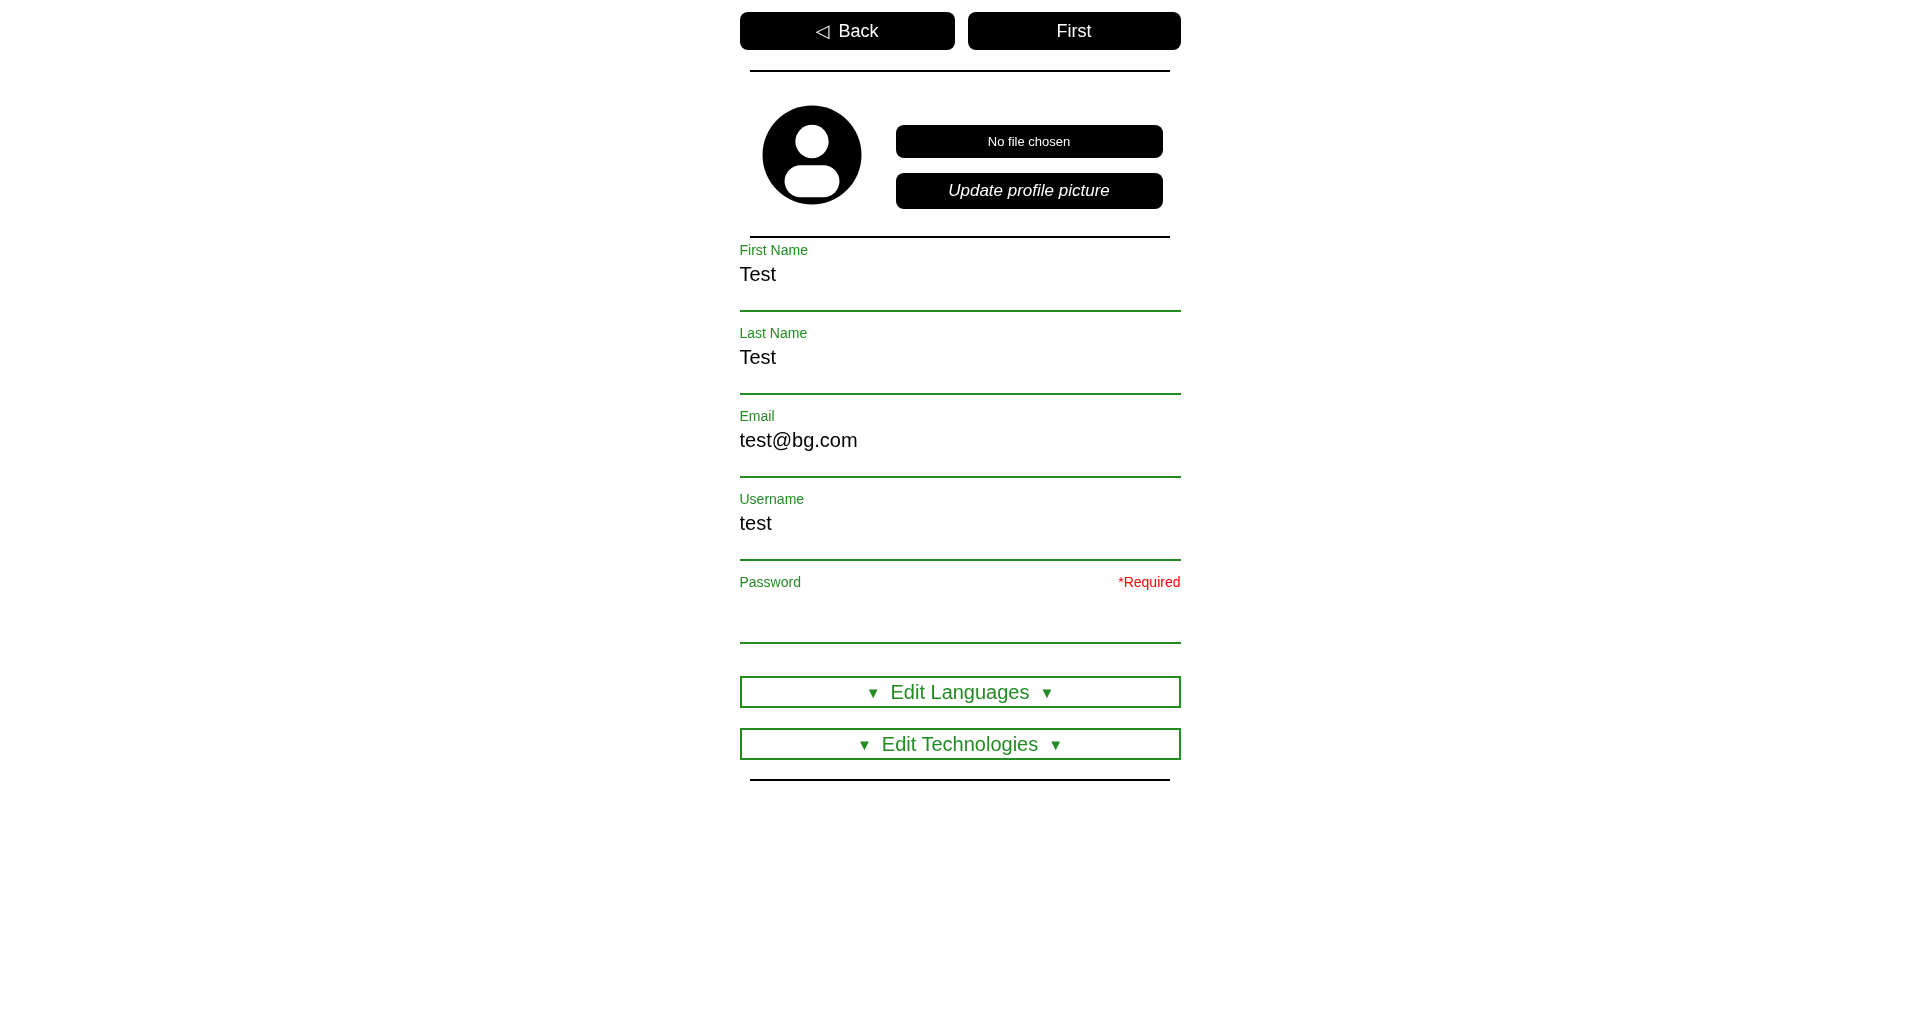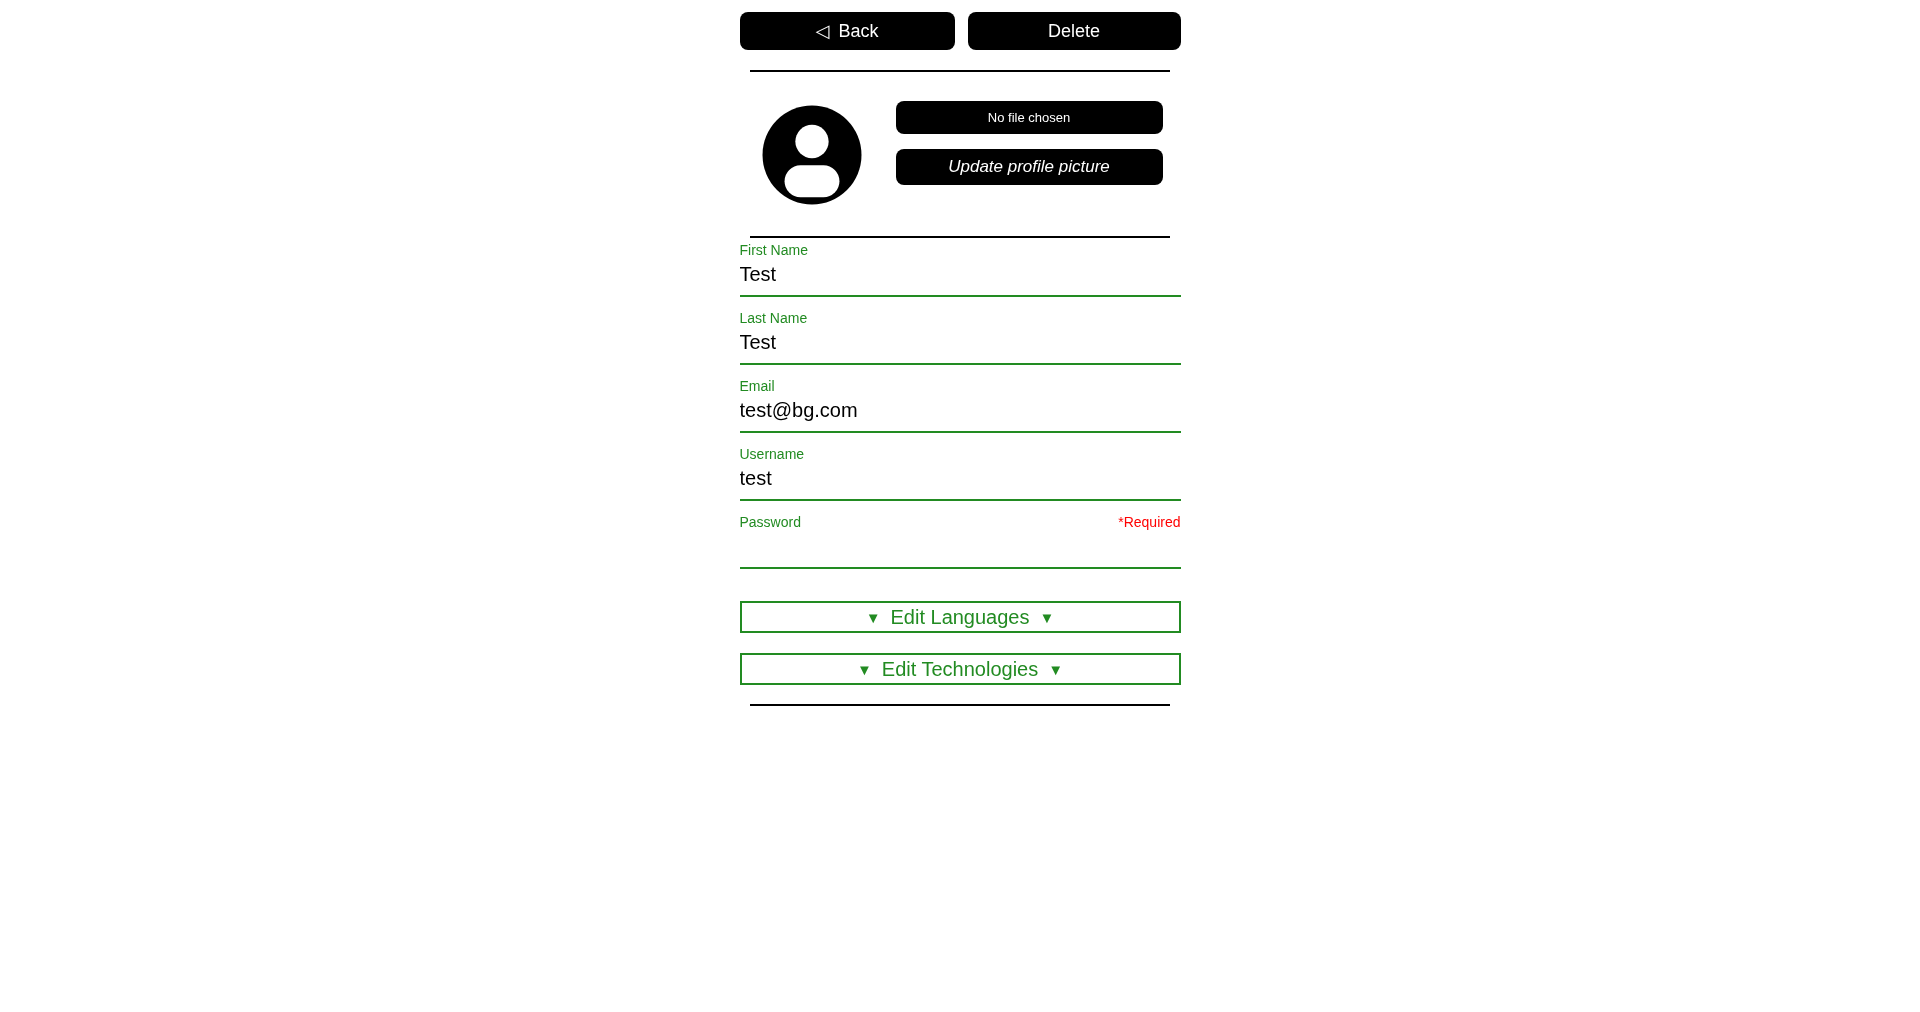--- a/index.html
+++ b/index.html
@@ -22,38 +22,38 @@
   .btn-back { width: 215px; height: 38px; font-size: 18px; gap: 9px; }
   .btn-logout { width: 213px; height: 38px; font-size: 18px; }
 
   
   .divider { width: 420px; height: 0; border: none; border-top: 2px solid #000000; }
   .divider-1 { margin-top: 20px; }
   .divider-2 { margin-top: 27px; }
   .divider-3 { margin-top: 19px; }
 
   
-  .picture-row { display: flex; align-items: flex-start; gap: 30px; margin-top: 29px; }
+  .picture-row { display: flex; align-items: flex-end; gap: 30px; margin-top: 29px; }
   .avatar { width: 108px; height: 108px; display: block; }
   .picture-buttons { display: flex; flex-direction: column; gap: 15px; }
   .btn-file { width: 267px; height: 33px; font-size: 13px; }
   .btn-update-pic { width: 267px; height: 36px; font-size: 17px; font-style: italic; }
 
   
   .profile-form { width: 441px; margin-top: 4px; display: flex; flex-direction: column; }
   .field { margin-bottom: 13px; }
   .field-label-row {
     display: flex; justify-content: space-between; align-items: baseline;
     font-size: 14px; line-height: 17px; color: #228B22; margin-bottom: 2px;
   }
   .required-note { color: #FF0000; font-size: 14px; }
   .field input {
     width: 100%; border: none; border-bottom: 2px solid #228B22; outline: none;
     font-family: inherit; font-size: 20px; color: #000000;
-    padding: 2px 0 9px 0; background: transparent; border-radius: 0;
+    padding: 2px 0 24px 0; background: transparent; border-radius: 0;
   }
 
   
   .btn-outline-green {
     width: 441px; height: 32px; background: #ffffff;
     border: 2px solid #228B22; border-radius: 0; color: #228B22;
     font-family: inherit; font-size: 20px; cursor: pointer;
     display: flex; align-items: center; justify-content: center; gap: 10px;
   }
   .btn-outline-green .arrow { font-size: 15px; }
@@ -68,21 +68,21 @@
 <body>
 
 <div class="page">
 
   <div class="header-row">
     <button class="btn-black btn-back">
       <span>◁</span>
       <span>Back</span>
     </button>
     <button class="btn-black btn-logout">
-      <span>Delete</span>
+      <span>First</span>
     </button>
   </div>
 
   <hr class="divider divider-1">
 
   <div class="picture-row">
     <svg class="avatar" viewBox="0 0 24 24" aria-hidden="true">
       <circle cx="12" cy="12" r="11" fill="#000000"></circle>
       <circle cx="12" cy="9" r="3.7" fill="#ffffff"></circle>
       <rect x="5.9" y="14.3" width="12.2" height="7.1" rx="3.55" fill="#ffffff"></rect>

